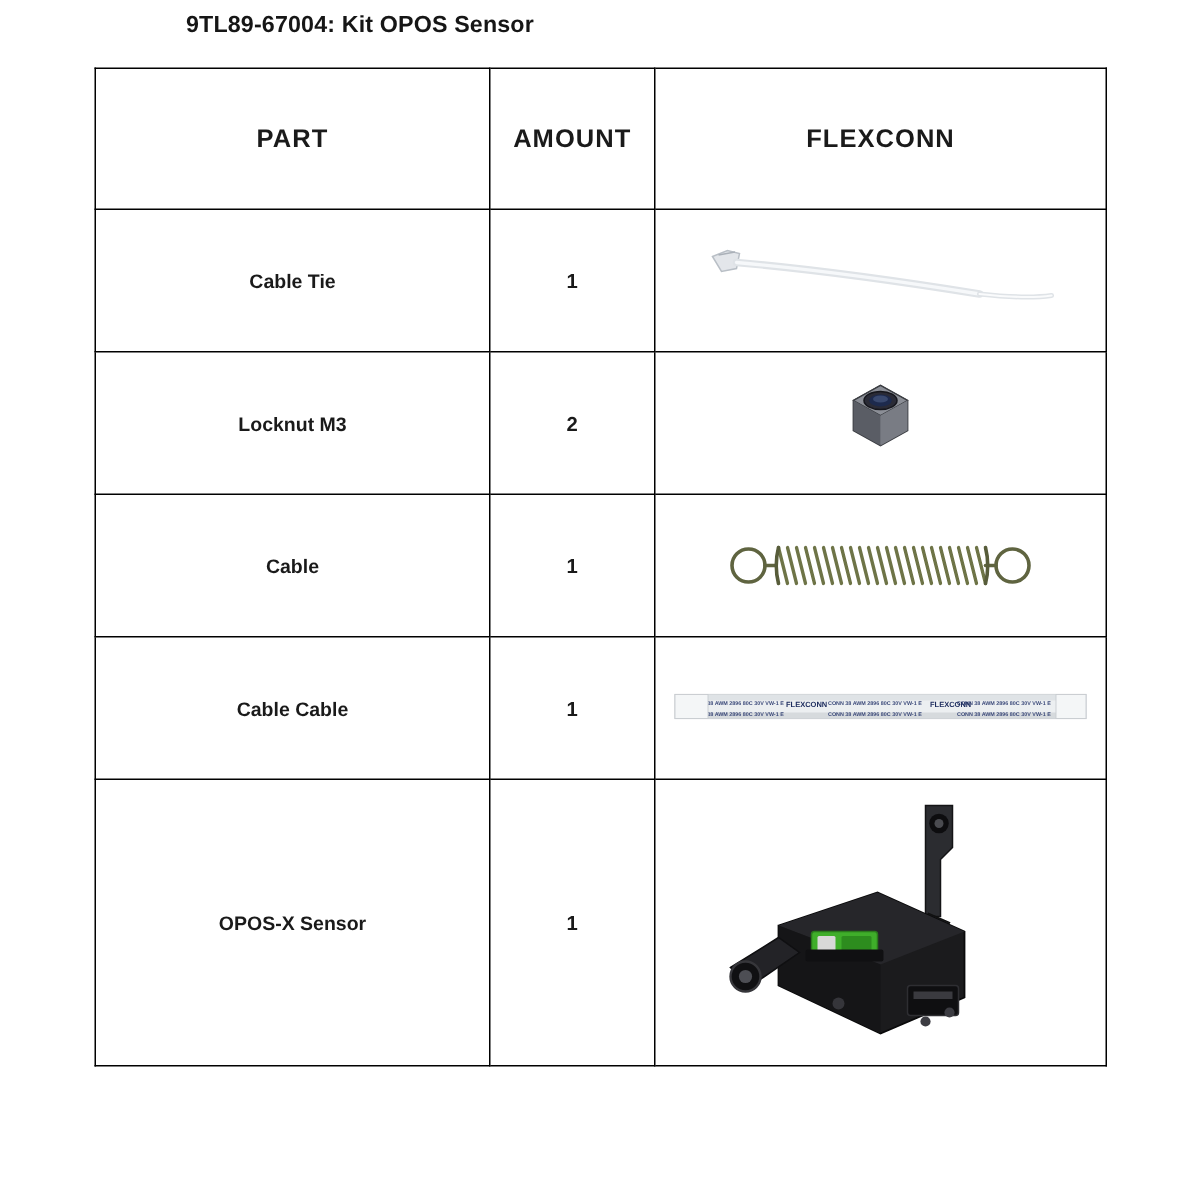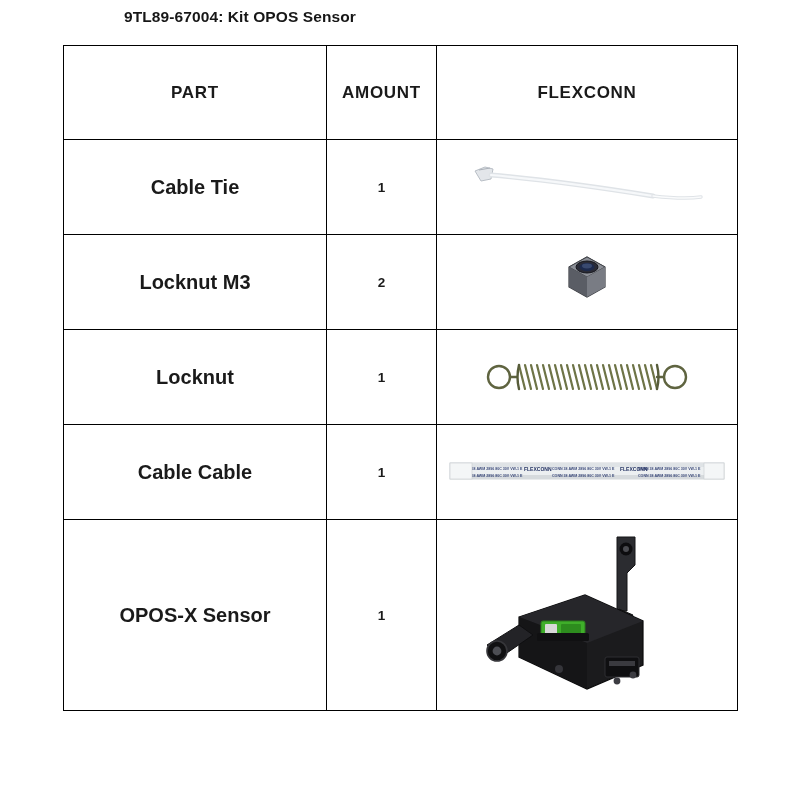--- a/index.html
+++ b/index.html
@@ -52,21 +52,21 @@
     font-size: 17px;
     font-weight: bold;
     letter-spacing: 0.7px;
   }
   tbody td {
     font-size: 14px;
     font-weight: bold;
   }
   .cell-part {
     font-weight: bold;
-    font-size: 20px;
+    font-size: 13px;
   }
   .cell-amount {
     font-weight: bold;
     font-size: 13.5px;
   }
   .cell-pic {
     padding: 0;
   }
   .pic-wrap {
     display: flex;
@@ -140,21 +140,21 @@
                 <path d="M17 20 L17 40 L35 50 L35 30 Z" fill="#5a5d65"></path>
                 <path d="M53 20 L53 40 L35 50 L35 30 Z" fill="#797c84"></path>
               </g>
             </svg>
           </div>
         </td>
       </tr>
 
 
       <tr class="r-spring">
-        <td class="cell-part">Locknut</td>
+        <td class="cell-part">Cable</td>
         <td class="cell-amount">1</td>
         <td class="cell-pic">
           <div class="pic-wrap">
             <svg width="220" height="60" viewBox="0 0 220 60" aria-hidden="true">
               <g fill="none" stroke="#5f6440" stroke-width="2.4" stroke-linecap="round">
                 <circle cx="22" cy="30" r="11"></circle>
                 <circle cx="198" cy="30" r="11"></circle>
                 <path d="M33 30 L40 30"></path>
                 <path d="M187 30 L180 30"></path>
                 <g stroke="#6e7447" stroke-width="2.2">

